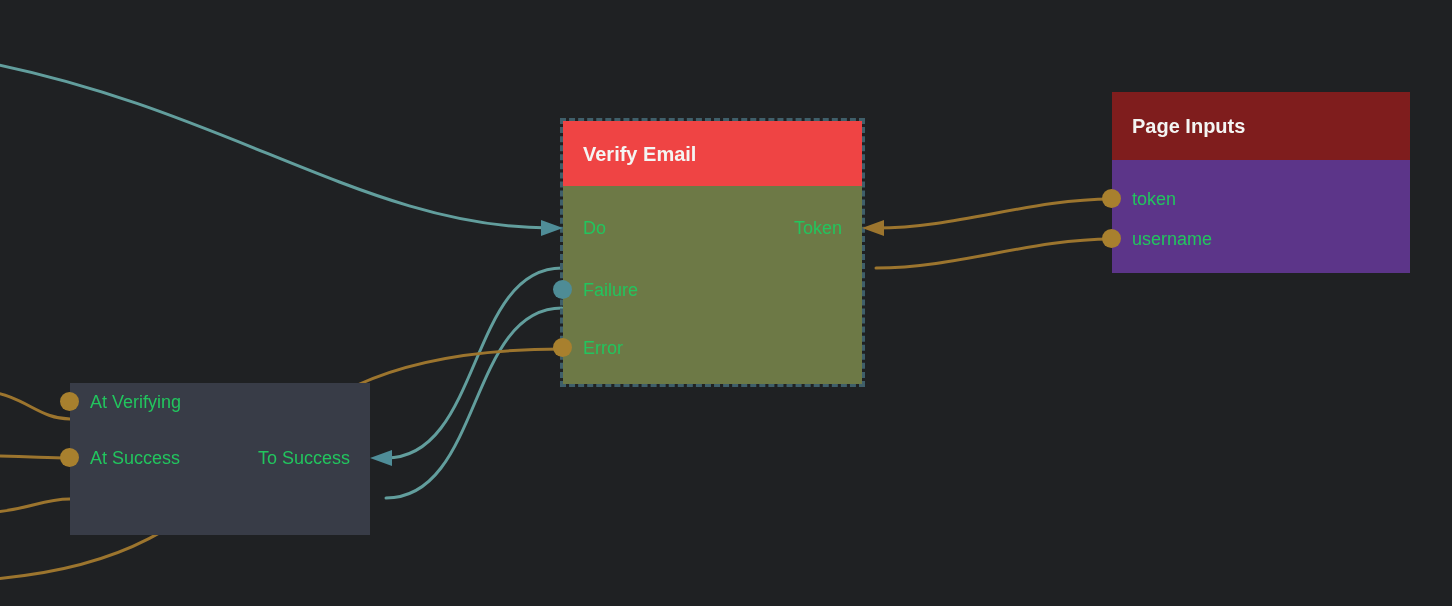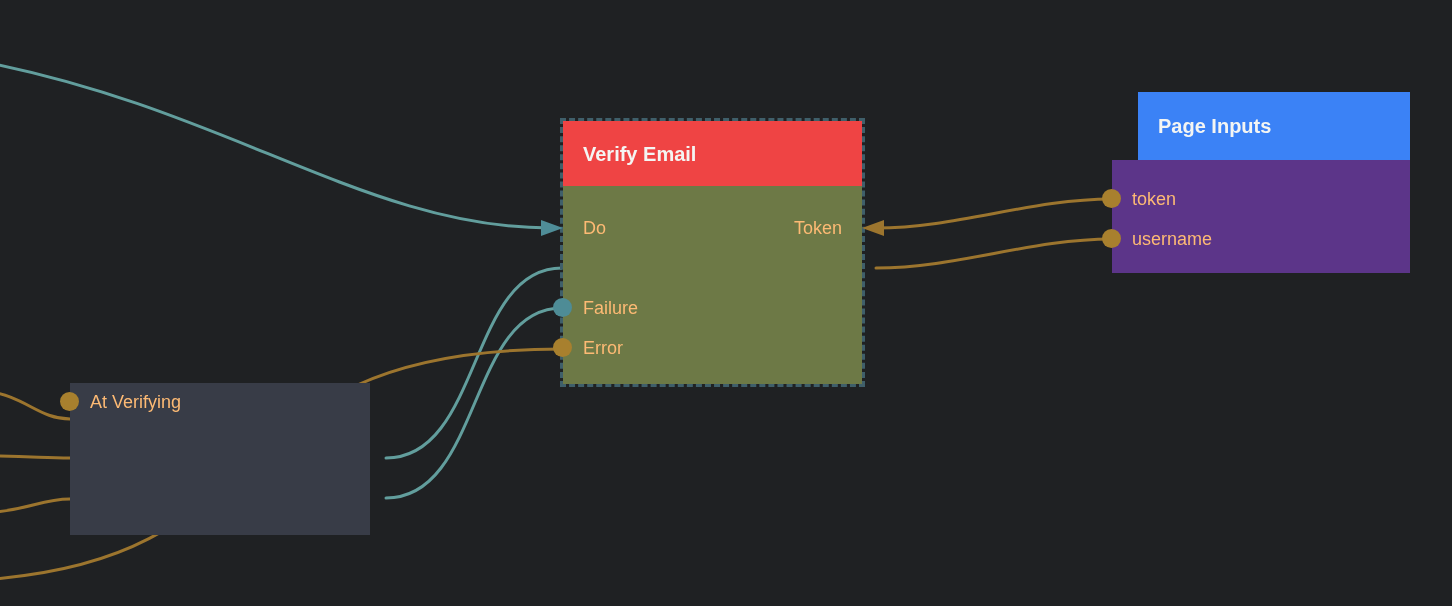--- a/index.html
+++ b/index.html
@@ -26,21 +26,21 @@
 
   
   .selected-outline {
     position: absolute; inset: -3px; z-index: 3;
     border: 3px dashed #3f5f6a; pointer-events: none;
   }
 
   .prow { position: absolute; left: 0; right: 0; height: 26px; }
   .plabel {
     position: absolute; top: 0; line-height: 26px;
-    font-size: 18px; color: #fdba74; white-space: nowrap;
+    font-size: 18px; color: #22c55e; white-space: nowrap;
   }
   .plabel.l { left: 20px; }
   .plabel.r { right: 20px; }
 
   .pdot {
     position: absolute; top: 3px; width: 19px; height: 19px;
     border-radius: 50%; z-index: 4;
   }
   .pdot.l { left: -10px; }
   .pdot.teal   { background: #4e8c96; }
@@ -52,21 +52,21 @@
   .fill-teal   { fill: #4f8d98; }
   .fill-orange { fill: #9c752e; }
 
   
   .node-verify .node-header { background: #ef4444; height: 65px; }
   .node-verify .node-body   { background: #6d7946; top: 65px; }
 
   .node-states .node-header { background: #3e4250; height: 70px; }
   .node-states .node-body   { background: #383c47; top: 70px; }
 
-  .node-page .node-header { background: #3b82f6; height: 68px; margin-left: 26px; }
+  .node-page .node-header { background: #7f1d1d; height: 68px; }
   .node-page .node-body   { background: #5c3589; top: 68px; }
 </style>
 </head>
 <body>
 
 <div class="canvas">
 
   <svg class="wires" width="1452" height="606">
     <path class="wire-teal" d="M -16 62 C 230 110 370 229 552 228"></path>
     <path class="wire-orange" d="M 876 228 C 958 228 1030 199 1112 199"></path>
@@ -90,41 +90,49 @@
         <polygon class="fill-teal" points="0,1 22,9 0,17"></polygon>
         </svg>
       <span class="plabel l">Do</span>
       <span class="plabel r">Token</span>
       <svg class="parrow at-right" viewBox="0 0 22 18">
         <polygon class="fill-orange" points="22,1 0,9 22,17"></polygon>
         </svg>
     </div>
 
 
-    <div class="prow" style="top:174px">
+    <div class="prow" style="top:156px">
       <span class="pdot l teal"></span>
       <span class="plabel l">Failure</span>
     </div>
 
     <div class="prow" style="top:214px">
       <span class="pdot l orange"></span>
       <span class="plabel l">Error</span>
     </div>
 
     <div class="selected-outline"></div>
   </div>
 
   <div class="node node-states" style="left:70px; top:313px; width:300px; height:222px;">
     <div class="node-body"></div>
 
     <div class="prow" style="top:76px">
       <span class="pdot l orange"></span>
       <span class="plabel l">At Verifying</span>
     </div>
 
+    <div class="prow" style="top:132px">
+      <span class="pdot l orange"></span>
+      <span class="plabel l">At Success</span>
+      <span class="plabel r">To Success</span>
+      <svg class="parrow at-right" viewBox="0 0 22 18">
+        <polygon class="fill-teal" points="22,1 0,9 22,17"></polygon>
+        </svg>
+    </div>
 
   </div>
 
   <div class="node node-page" style="left:1112px; top:92px; width:298px; height:181px;">
     <div class="node-header">
       <span class="title">Page Inputs</span>
     </div>
     <div class="node-body"></div>
 
     <div class="prow" style="top:94px">

